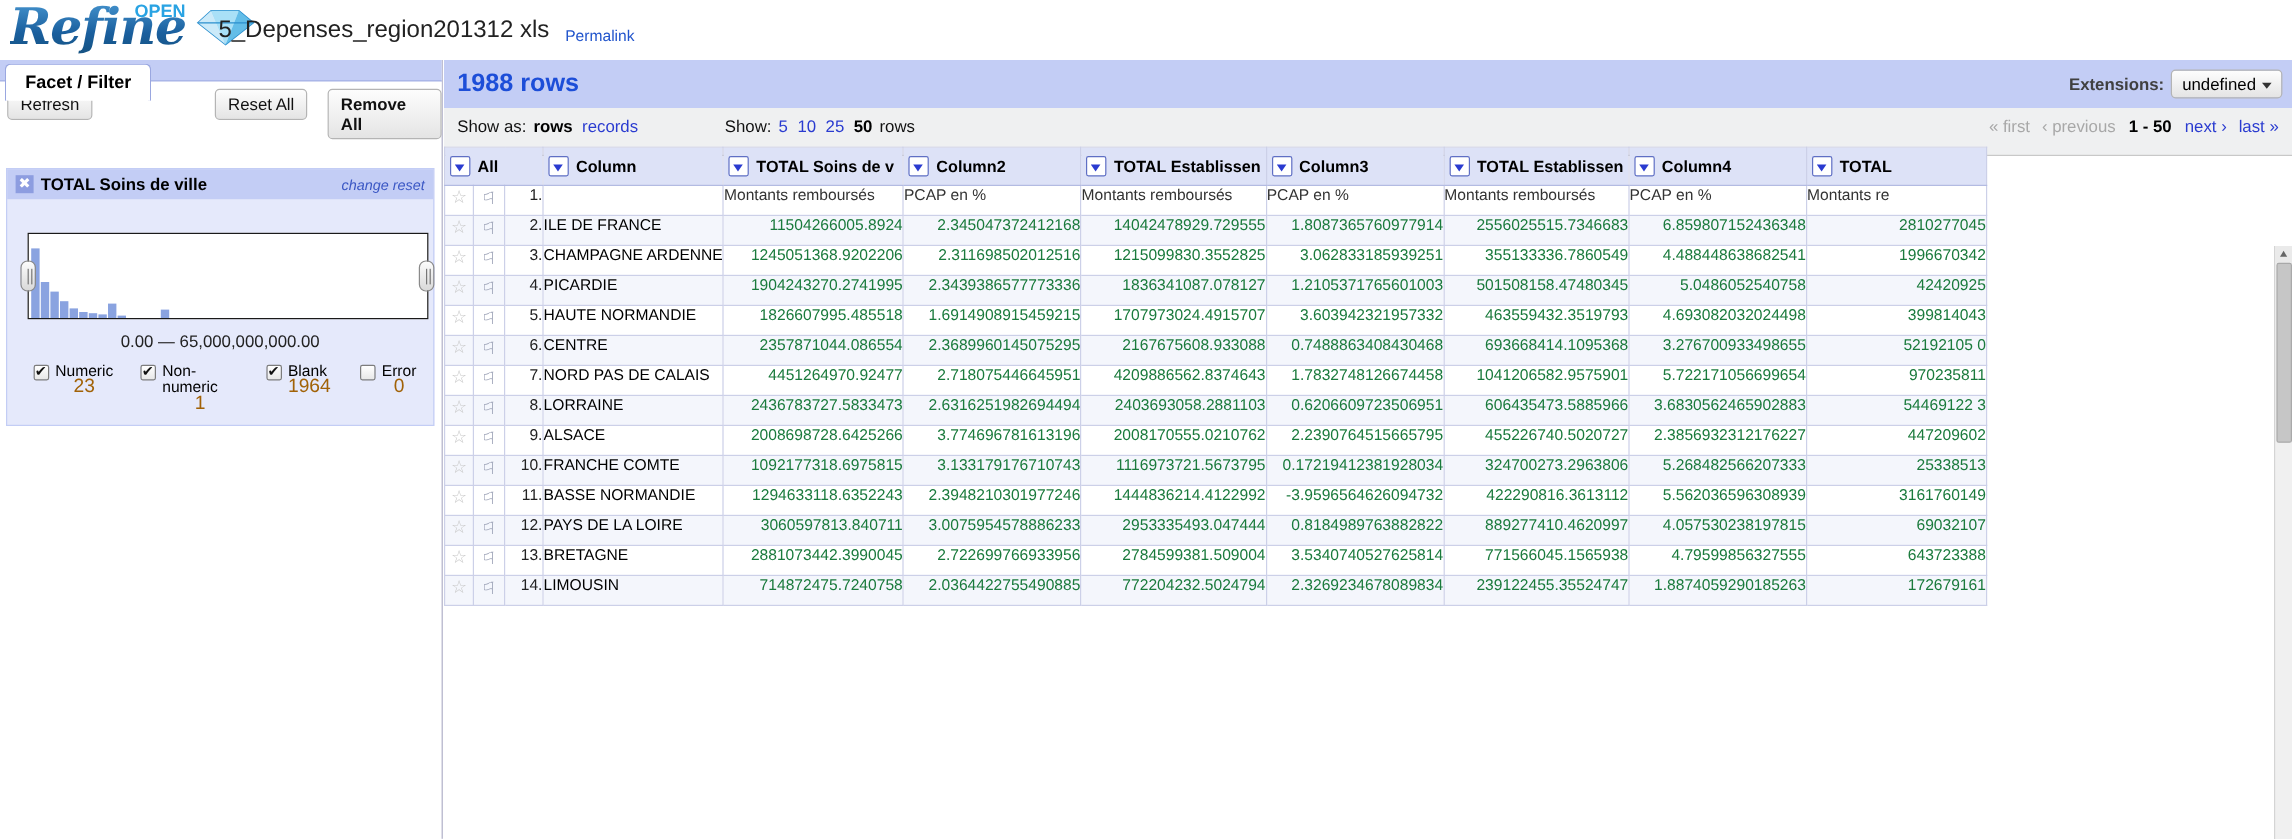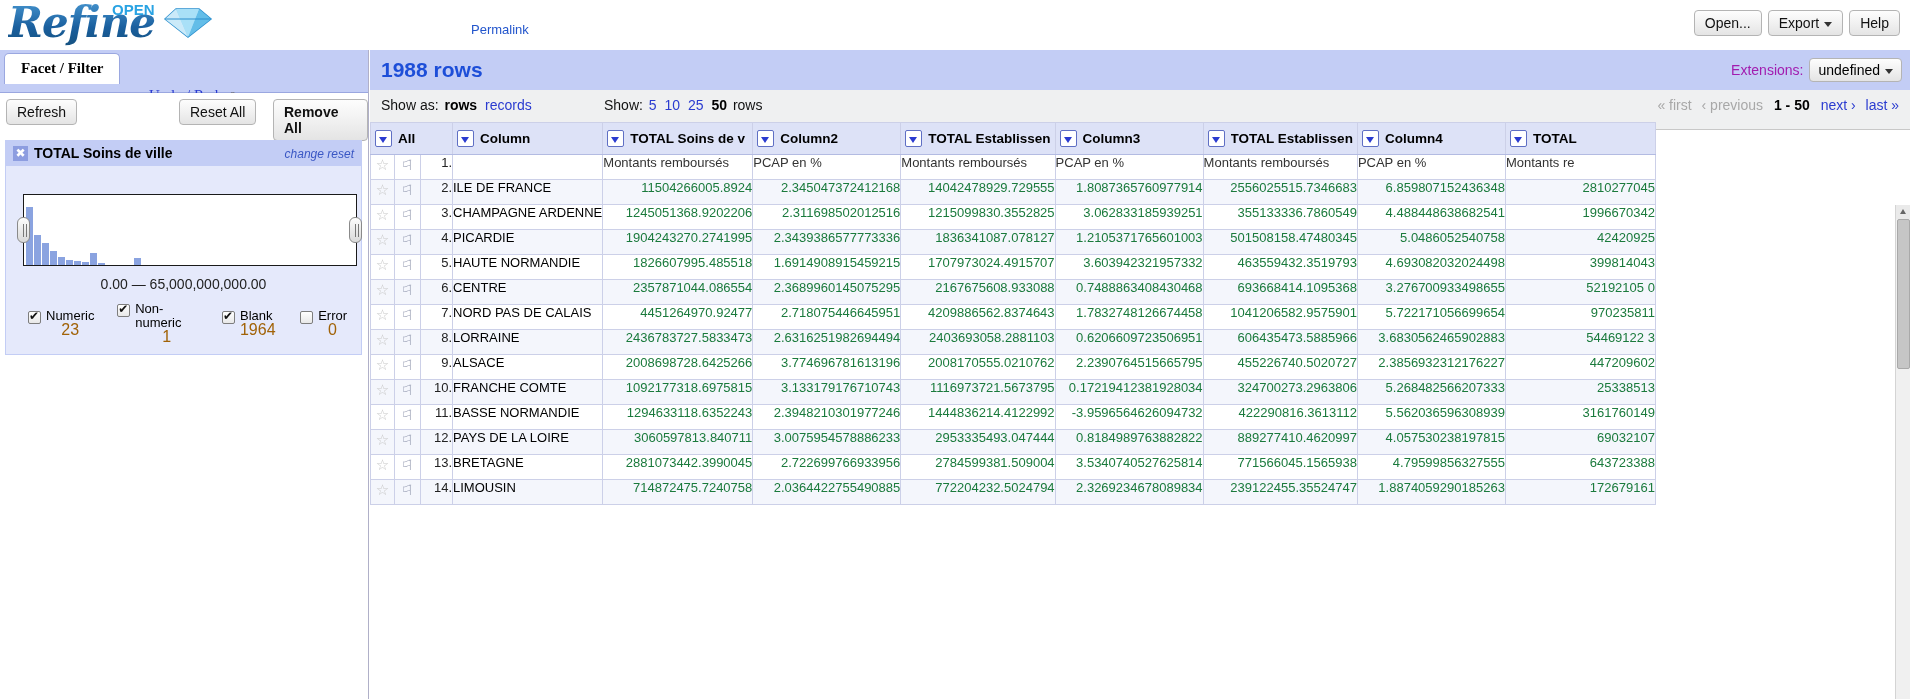--- a/index.html
+++ b/index.html
@@ -85,24 +85,23 @@
   }
 
   
   #left-panel {
     position: absolute; left: 0; top: 50px; width: 369px; height: 649px;
     background: #fff;
     border-right: 1px solid #b0b0c8;
   }
   #tabbar {
     position: relative;
-    height: 43px;
+    height: 18px;
     background: #c3cdf5;
     border-bottom: 1px solid #9aa7e0;
-    font-family: Liberation Serif, serif;
   }
   .tab {
     position: absolute; top: 3px;
     height: 31px;
     padding: 6px 16px 0 16px;
     font-size: 15px;
     cursor: pointer;
   }
   .tab.active {
     left: 4px;
@@ -196,21 +195,21 @@
   }
   #range-label {
     text-align: center;
     font-size: 14px;
     color: #222;
     margin-top: 10px;
   }
 
   #facet-flags {
     display: flex;
-    align-items: center;
+    align-items: flex-start;
     margin-top: 10px;
     padding: 0 4px 2px 12px;
     gap: 0;
   }
   .flag { display: flex; align-items: flex-start; }
   .flag .cb {
     width: 13px; height: 13px;
     border: 1px solid #7d7d7d;
     background: linear-gradient(180deg,#fff,#e8e8e8);
     border-radius: 2px;
@@ -245,21 +244,21 @@
     background: #c3cdf5;
   }
   #row-count {
     position: absolute; left: 11px; top: 8px;
     font-size: 21px; font-weight: bold; color: #1d4ed8;
   }
   #ext-wrap {
     position: absolute; right: 8px; top: 8px;
     display: flex; align-items: center; gap: 6px;
   }
-  #ext-label { font-size: 14px; color: #a21caf; }
+  #ext-label { font-size: 14px; color: #404040; font-weight: bold; }
   #ext-select {
     border: 1px solid #b4b4b4;
     border-radius: 4px;
     background: linear-gradient(180deg,#fdfdfd 0%, #f1f1f1 50%, #e4e4e4 100%);
     font-size: 14px;
     padding: 3px 8px;
     cursor: pointer;
   }
 
   #view-toolbar {
@@ -395,27 +394,23 @@
       <svg width="56" height="34" viewBox="0 0 56 34">
         <path d="M6 13 L17 3 L40 3 L52 13 L29 31 Z" fill="#9fd8f5" stroke="#2b8fce" stroke-width="1.4"></path>
         <path d="M6 13 L29 31 L17 3 Z" fill="#cbeaf9"></path>
         <path d="M40 3 L52 13 L29 31 Z" fill="#63bde8"></path>
         <path d="M17 3 L29 31 L40 3 Z" fill="#a9e0f7"></path>
         <path d="M6 13 L52 13" stroke="#2b8fce" stroke-width="1"></path>
       </svg>
     </span>
   </div>
 
+  <div id="project-name">5_Depenses_region201312 xls</div>
   <div id="permalink">Permalink</div>
 
-  <div id="header-buttons">
-    <span class="btn">Open...</span>
-    <span class="btn"><span>Export</span><i class="caret-dn"></i></span>
-    <span class="btn">Help</span>
-  </div>
 </div>
 
 <div id="left-panel">
 
   <div id="tabbar">
     <div class="tab active">Facet / Filter</div>
     <div class="tab inactive">
       <span>Undo / Redo</span>
       <span class="count">0</span>
     </div>

